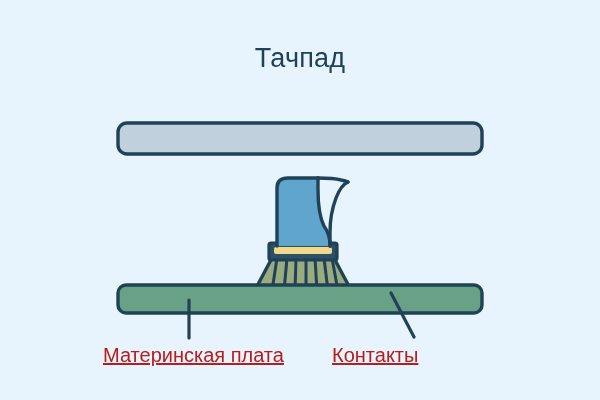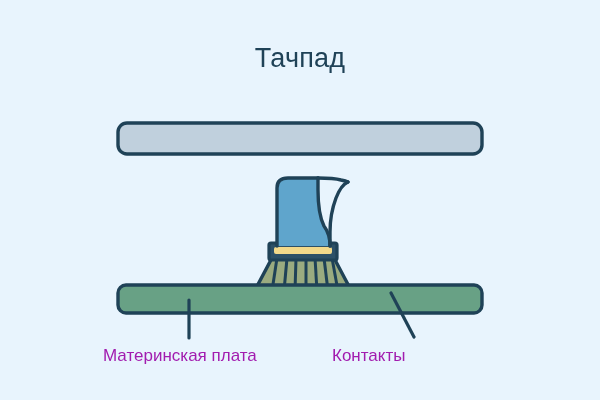--- a/index.html
+++ b/index.html
@@ -34,24 +34,25 @@
     width: 600px;
     text-align: center;
     font-size: 27px;
     font-weight: 400;
     color: #1f4257;
     letter-spacing: 0.2px;
     line-height: 34px;
   }
   .lbl {
     position: absolute;
-    font-size: 17px;
-    color: #a21caf;
+    font-size: 20px;
+    color: #b91c1c;
     line-height: 21px;
     white-space: nowrap;
+    text-decoration: underline;
   }
   .lbl-motherboard { left: 103px; top: 345px; }
   .lbl-contacts    { left: 332px; top: 345px; }
 </style>
 </head>
 <body>
 
 <div id="stage">
 
   <svg id="diagram-svg" viewBox="0 0 600 400">

